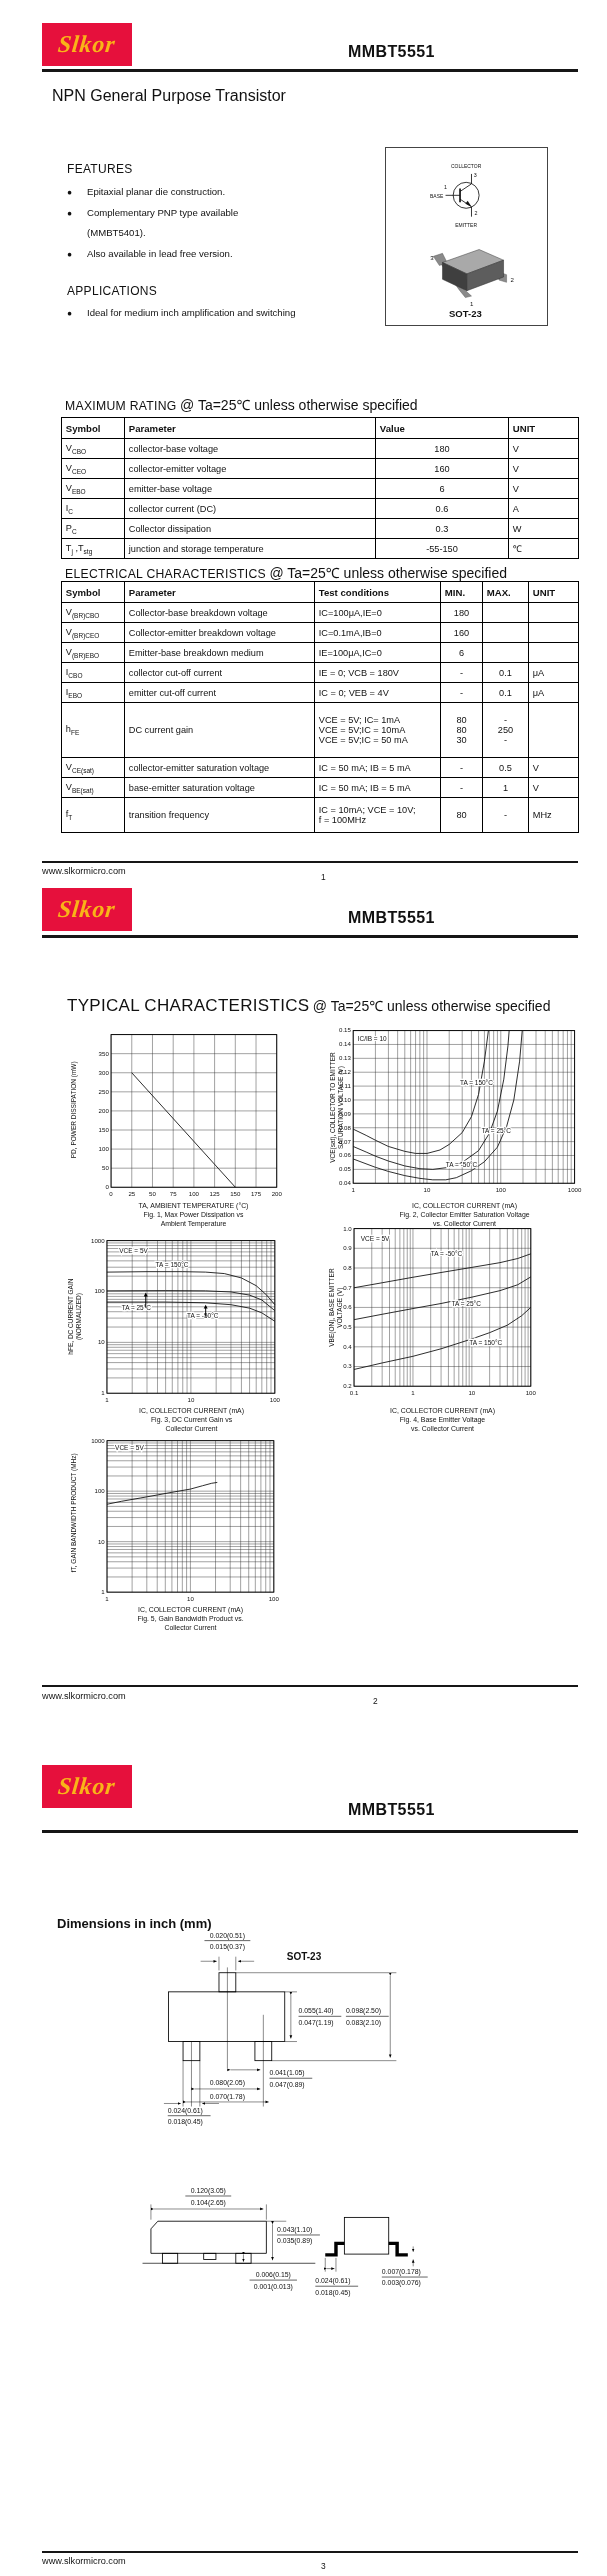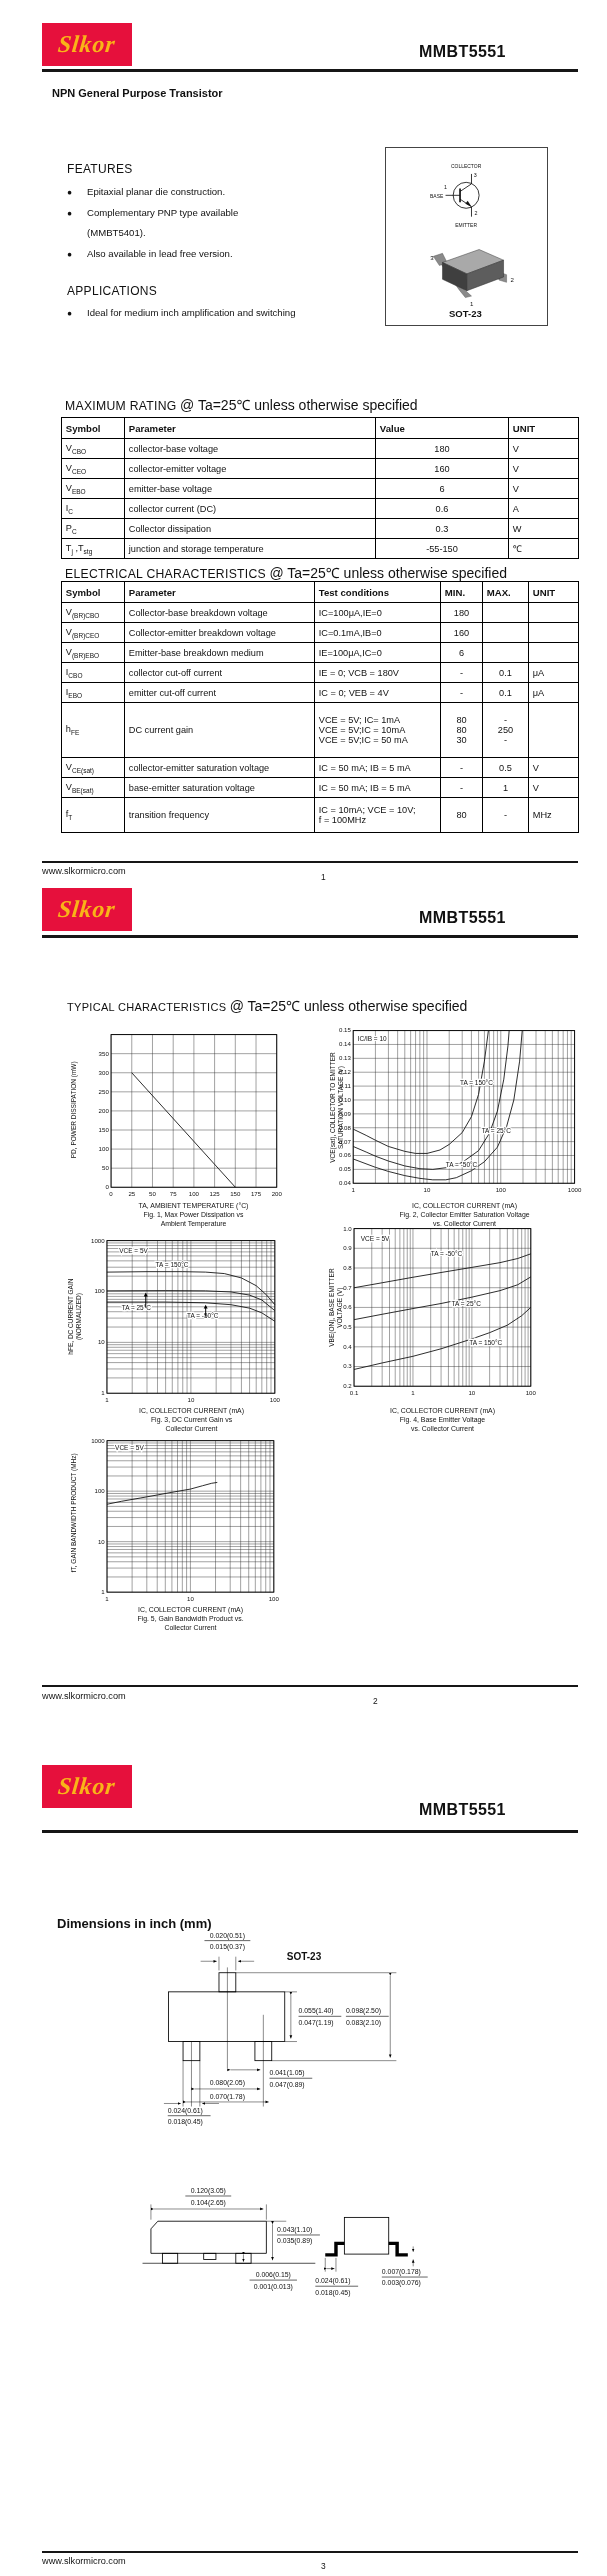--- a/index.html
+++ b/index.html
@@ -2,23 +2,23 @@
 <html style="font-size:12.2px"><head>
 <meta charset="utf-8">
 <style>
   html,body{margin:0;padding:0;background:#fff;}
   #doc{position:relative;width:607px;height:2576px;background:#fff;
        font-family:"Liberation Sans",sans-serif;color:#111;overflow:hidden;}
   .abs{position:absolute;}
   .logo{left:42px;width:90px;height:43px;background:#e6103c;display:flex;align-items:center;justify-content:center;}
   .logo span{font-family:"Liberation Serif",serif;font-style:italic;font-weight:bold;
              font-size:24px;color:#f9b418;letter-spacing:0.8px;transform:skewX(-6deg);}
-  .part{width:229px;left:348px;text-align:center;font-size:16px;font-weight:bold;letter-spacing:0.4px;}
+  .part{width:229px;left:348px;text-align:left;font-size:16px;font-weight:bold;letter-spacing:0.4px;}
   .rule{left:42px;width:536px;height:3.1px;background:#161616;}
-  .h1{font-size:11px;font-weight:bold;}
+  .h1{font-size:16px;font-weight:normal;}
   .sech{font-size:12px;letter-spacing:0.3px;}
   .cond{font-size:14px;letter-spacing:0;}
   ul.blist{list-style:none;margin:0;padding:0;}
   ul.blist li{position:relative;padding-left:20px;font-size:9.6px;line-height:20px;margin-bottom:0.8px;}
   ul.blist li .dot{position:absolute;left:0;top:0;font-size:8.4px;}
   .pkgbox{left:385px;top:147px;width:161px;height:177px;border:1.1px solid #444;}
   table.dt{border-collapse:collapse;position:absolute;table-layout:fixed;background:#fff;border-radius:29px;}
   table.dt td,table.dt th{border:0.9px solid #000;font-size:9.2px;padding:0.8px 3.8px;vertical-align:middle;}
   table.dt th{text-align:left;font-size:9.6px;}
   td.c{text-align:center;} td.sym{font-size:9.6px;}
@@ -266,21 +266,21 @@
   <div class="abs foot-site" style="left:42px;top:866px">www.slkormicro.com</div>
   <div class="abs foot-num" style="left:321px;top:872px">1</div>
 
   <div class="abs logo" style="top:888px">
     <span>Slkor</span>
     </div>
   <div class="abs part" style="top:909px">MMBT5551</div>
   <div class="abs rule" style="top:935px"></div>
 
   <div class="abs" style="left:67px;top:996px">
-    <span class="sech" style="font-size:11px">TYPICAL CHARACTERISTICS</span>
+    <span class="sech" style="font-size:17px">TYPICAL CHARACTERISTICS</span>
     <span class="cond">@ Ta=25℃ unless otherwise specified</span>
   </div>
 
   <div class="abs vlab" style="left:13px;top:1106px;width:122px">
     <div>PD, POWER DISSIPATION (mW)</div>
     </div>
   <svg class="abs" width="201" height="171" style="left:85px;top:1030px" viewBox="0 0 263 224">
       <line x1="34" y1="6" x2="34" y2="206" stroke="#333" stroke-width="0.6"></line>
       <line x1="61.125" y1="6" x2="61.125" y2="206" stroke="#333" stroke-width="0.6"></line>
       <line x1="88.25" y1="6" x2="88.25" y2="206" stroke="#333" stroke-width="0.6"></line>

